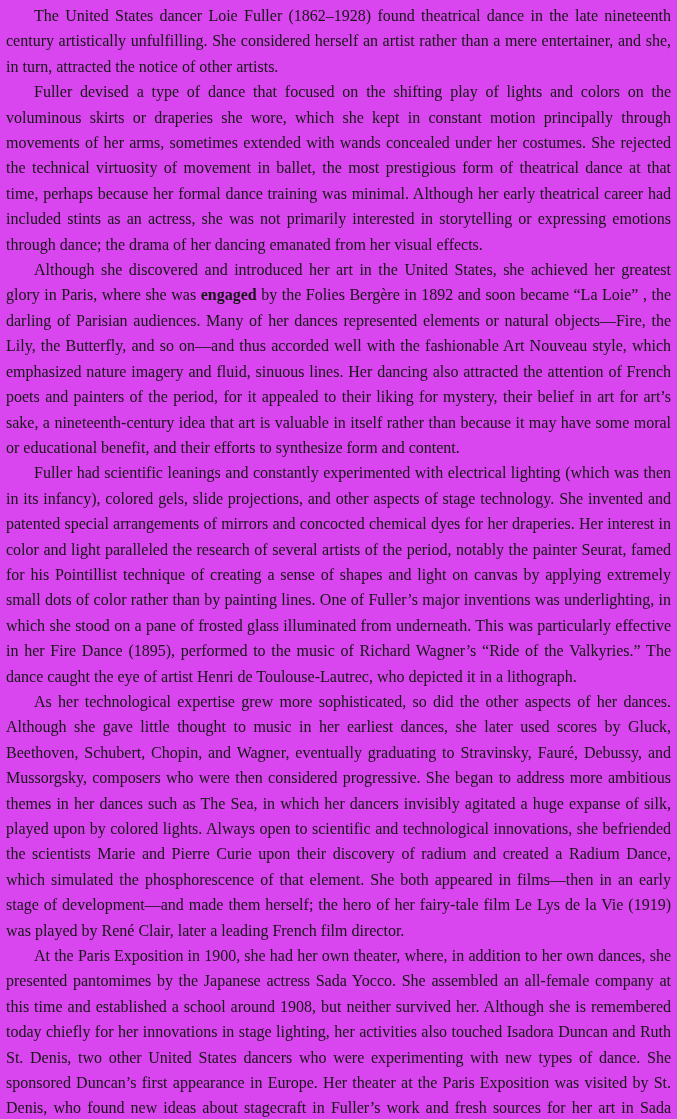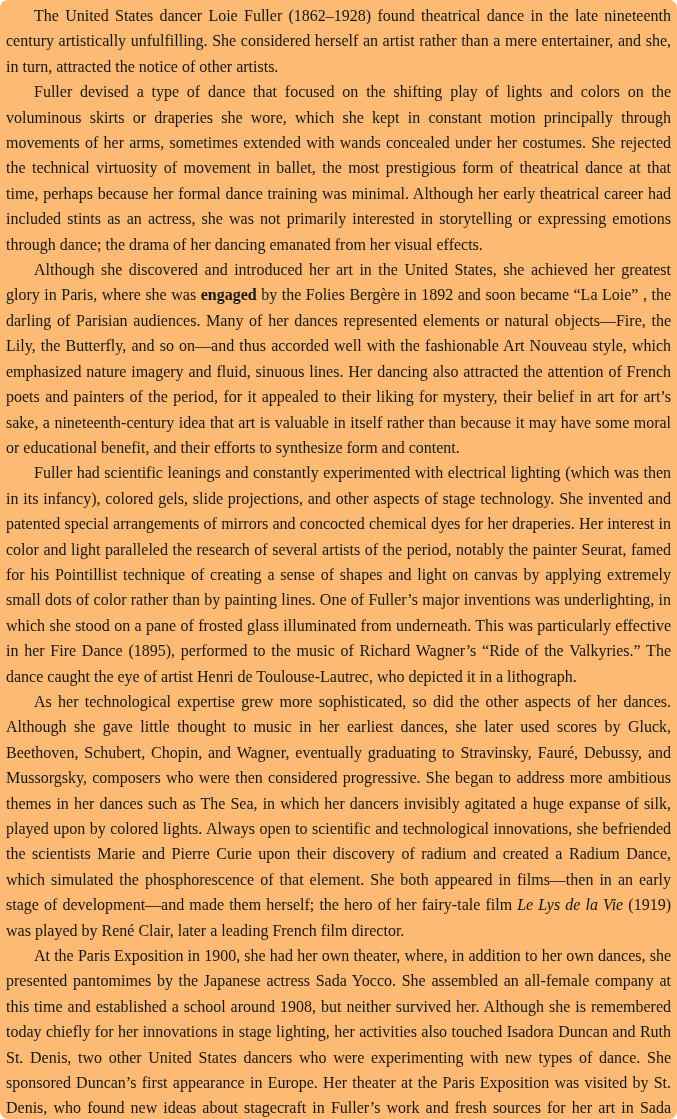--- a/index.html
+++ b/index.html
@@ -23,26 +23,26 @@
     line-height: 25.4px;
     color: #161616;
     text-align: justify;
   }
   .passage p.para {
     margin: 0;
     padding: 0;
     text-indent: 28px;
   }
   .seg-bold { font-weight: bold; margin-top: 13px; }
-  .seg-italic { font-style: italic; }
+  .seg-italic { }
 </style>
 </head>
 <body>
 
-<div class="page" style="background: #fdba74; border-radius: 8px;">
+<div class="page" style="background: #d946ef;">
   <div class="passage" style="color: rgb(22, 22, 22);">
       <p class="para"><span>The United States dancer Loie Fuller (1862–1928) found theatrical dance in the late nineteenth century artistically unfulfilling. She considered herself an artist rather than a mere entertainer, and she, in turn, attracted the notice of other artists.</span></p>
       <p class="para"><span>Fuller devised a type of dance that focused on the shifting play of lights and colors on the voluminous skirts or draperies she wore, which she kept in constant motion principally through movements of her arms, sometimes extended with wands concealed under her costumes. She rejected the technical virtuosity of movement in ballet, the most prestigious form of theatrical dance at that time, perhaps because her formal dance training was minimal. Although her early theatrical career had included stints as an actress, she was not primarily interested in storytelling or expressing emotions through dance; the drama of her dancing emanated from her visual effects.</span></p>
       <p class="para"><span>Although she discovered and introduced her art in the United States, she achieved her greatest glory in Paris, where she was </span><span class="seg-bold">engaged</span><span> by the Folies Bergère in 1892 and soon became “La Loie” , the darling of Parisian audiences. Many of her dances represented elements or natural objects—Fire, the Lily, the Butterfly, and so on—and thus accorded well with the fashionable Art Nouveau style, which emphasized nature imagery and fluid, sinuous lines. Her dancing also attracted the attention of French poets and painters of the period, for it appealed to their liking for mystery, their belief in art for art’s sake, a nineteenth-century idea that art is valuable in itself rather than because it may have some moral or educational benefit, and their efforts to synthesize form and content.</span></p>
       <p class="para"><span>Fuller had scientific leanings and constantly experimented with electrical lighting (which was then in its infancy), colored gels, slide projections, and other aspects of stage technology. She invented and patented special arrangements of mirrors and concocted chemical dyes for her draperies. Her interest in color and light paralleled the research of several artists of the period, notably the painter Seurat, famed for his Pointillist technique of creating a sense of shapes and light on canvas by applying extremely small dots of color rather than by painting lines. One of Fuller’s major inventions was underlighting, in which she stood on a pane of frosted glass illuminated from underneath. This was particularly effective in her Fire Dance (1895), performed to the music of Richard Wagner’s “Ride of the Valkyries.” The dance caught the eye of artist Henri de Toulouse-Lautrec, who depicted it in a lithograph.</span></p>
       <p class="para"><span>As her technological expertise grew more sophisticated, so did the other aspects of her dances. Although she gave little thought to music in her earliest dances, she later used scores by Gluck, Beethoven, Schubert, Chopin, and Wagner, eventually graduating to Stravinsky, Fauré, Debussy, and Mussorgsky, composers who were then considered progressive. She began to address more ambitious themes in her dances such as The Sea, in which her dancers invisibly agitated a huge expanse of silk, played upon by colored lights. Always open to scientific and technological innovations, she befriended the scientists Marie and Pierre Curie upon their discovery of radium and created a Radium Dance, which simulated the phosphorescence of that element. She both appeared in films—then in an early stage of development—and made them herself; the hero of her fairy-tale film </span><span class="seg-italic">Le Lys de la Vie</span><span> (1919) was played by René Clair, later a leading French film director.</span></p>
       <p class="para"><span>At the Paris Exposition in 1900, she had her own theater, where, in addition to her own dances, she presented pantomimes by the Japanese actress Sada Yocco. She assembled an all-female company at this time and established a school around 1908, but neither survived her. Although she is remembered today chiefly for her innovations in stage lighting, her activities also touched Isadora Duncan and Ruth St. Denis, two other United States dancers who were experimenting with new types of dance. She sponsored Duncan’s first appearance in Europe. Her theater at the Paris Exposition was visited by St. Denis, who found new ideas about stagecraft in Fuller’s work and fresh sources for her art in Sada Yocco’s plays. In 1924 St. Denis paid tribute to Fuller with the duet Valse à la Loie.</span></p>
     </div>
 </div>
 

